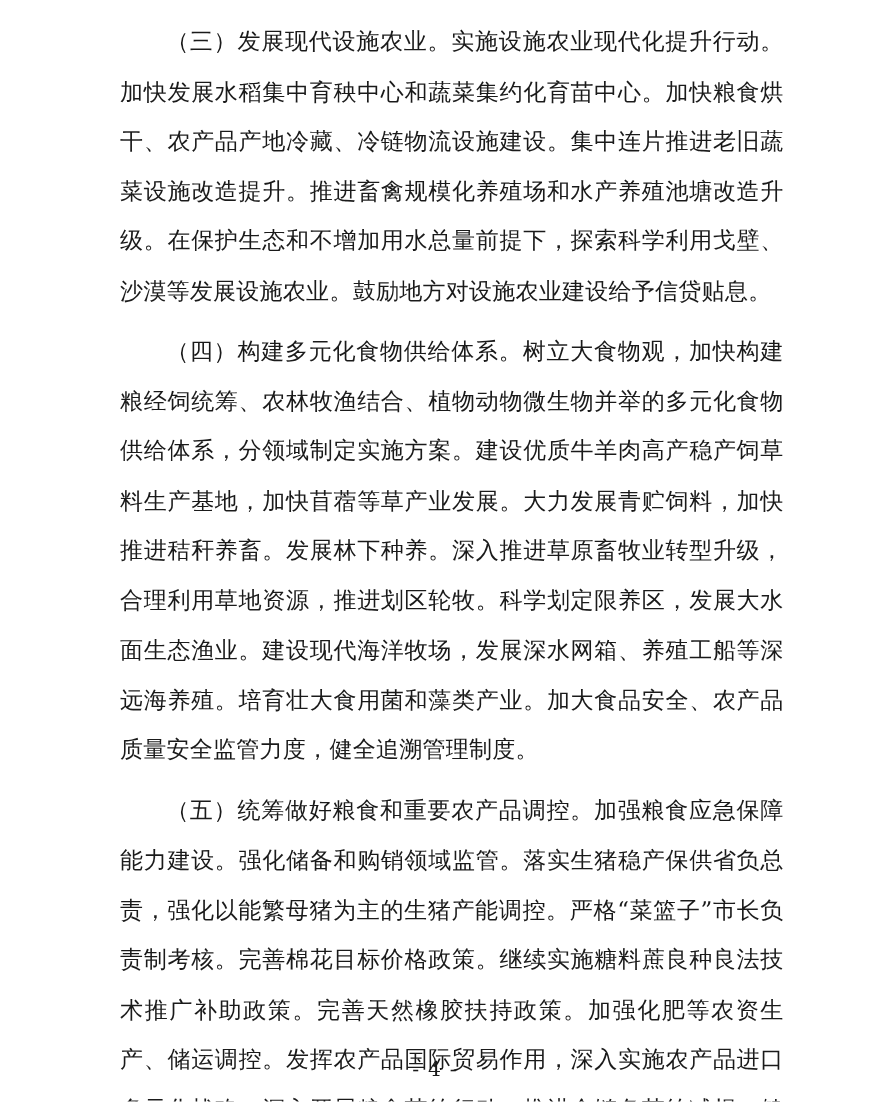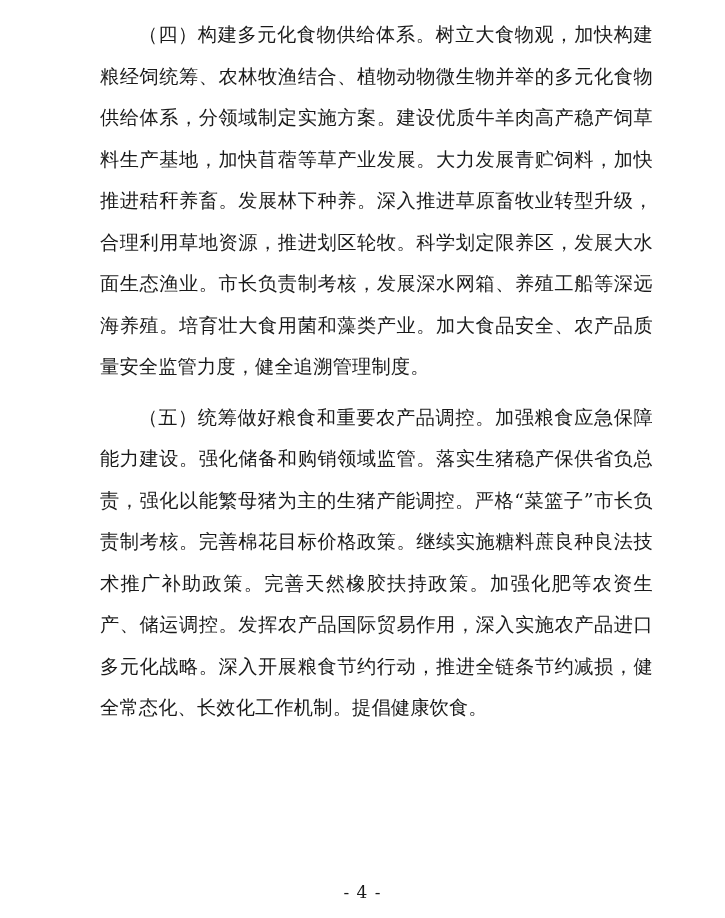--- a/index.html
+++ b/index.html
@@ -42,17 +42,18 @@
     font-family: "DejaVu Serif", "Liberation Serif", serif;
     color: #1a1a1a;
     letter-spacing: 1px;
   }
 </style>
 </head>
 <body>
 
 <div class="page">
   <div class="body-text">
-    <p class="para">（四）构建多元化食物供给体系。树立大食物观，加快构建粮经饲统筹、农林牧渔结合、植物动物微生物并举的多元化食物供给体系，分领域制定实施方案。建设优质牛羊肉高产稳产饲草料生产基地，加快苜蓿等草产业发展。大力发展青贮饲料，加快推进秸秆养畜。发展林下种养。深入推进草原畜牧业转型升级，合理利用草地资源，推进划区轮牧。科学划定限养区，发展大水面生态渔业。市长负责制考核，发展深水网箱、养殖工船等深远海养殖。培育壮大食用菌和藻类产业。加大食品安全、农产品质量安全监管力度，健全追溯管理制度。</p>
+    <p class="para">（三）发展现代设施农业。实施设施农业现代化提升行动。加快发展水稻集中育秧中心和蔬菜集约化育苗中心。加快粮食烘干、农产品产地冷藏、冷链物流设施建设。集中连片推进老旧蔬菜设施改造提升。推进畜禽规模化养殖场和水产养殖池塘改造升级。在保护生态和不增加用水总量前提下，探索科学利用戈壁、沙漠等发展设施农业。鼓励地方对设施农业建设给予信贷贴息。</p>
+    <p class="para">（四）构建多元化食物供给体系。树立大食物观，加快构建粮经饲统筹、农林牧渔结合、植物动物微生物并举的多元化食物供给体系，分领域制定实施方案。建设优质牛羊肉高产稳产饲草料生产基地，加快苜蓿等草产业发展。大力发展青贮饲料，加快推进秸秆养畜。发展林下种养。深入推进草原畜牧业转型升级，合理利用草地资源，推进划区轮牧。科学划定限养区，发展大水面生态渔业。建设现代海洋牧场，发展深水网箱、养殖工船等深远海养殖。培育壮大食用菌和藻类产业。加大食品安全、农产品质量安全监管力度，健全追溯管理制度。</p>
     <p class="para">（五）统筹做好粮食和重要农产品调控。加强粮食应急保障能力建设。强化储备和购销领域监管。落实生猪稳产保供省负总责，强化以能繁母猪为主的生猪产能调控。严格“菜篮子”市长负责制考核。完善棉花目标价格政策。继续实施糖料蔗良种良法技术推广补助政策。完善天然橡胶扶持政策。加强化肥等农资生产、储运调控。发挥农产品国际贸易作用，深入实施农产品进口多元化战略。深入开展粮食节约行动，推进全链条节约减损，健全常态化、长效化工作机制。提倡健康饮食。</p>
   </div>
   <div class="footer">- 4 -</div>
 </div>
 
 </body></html>

